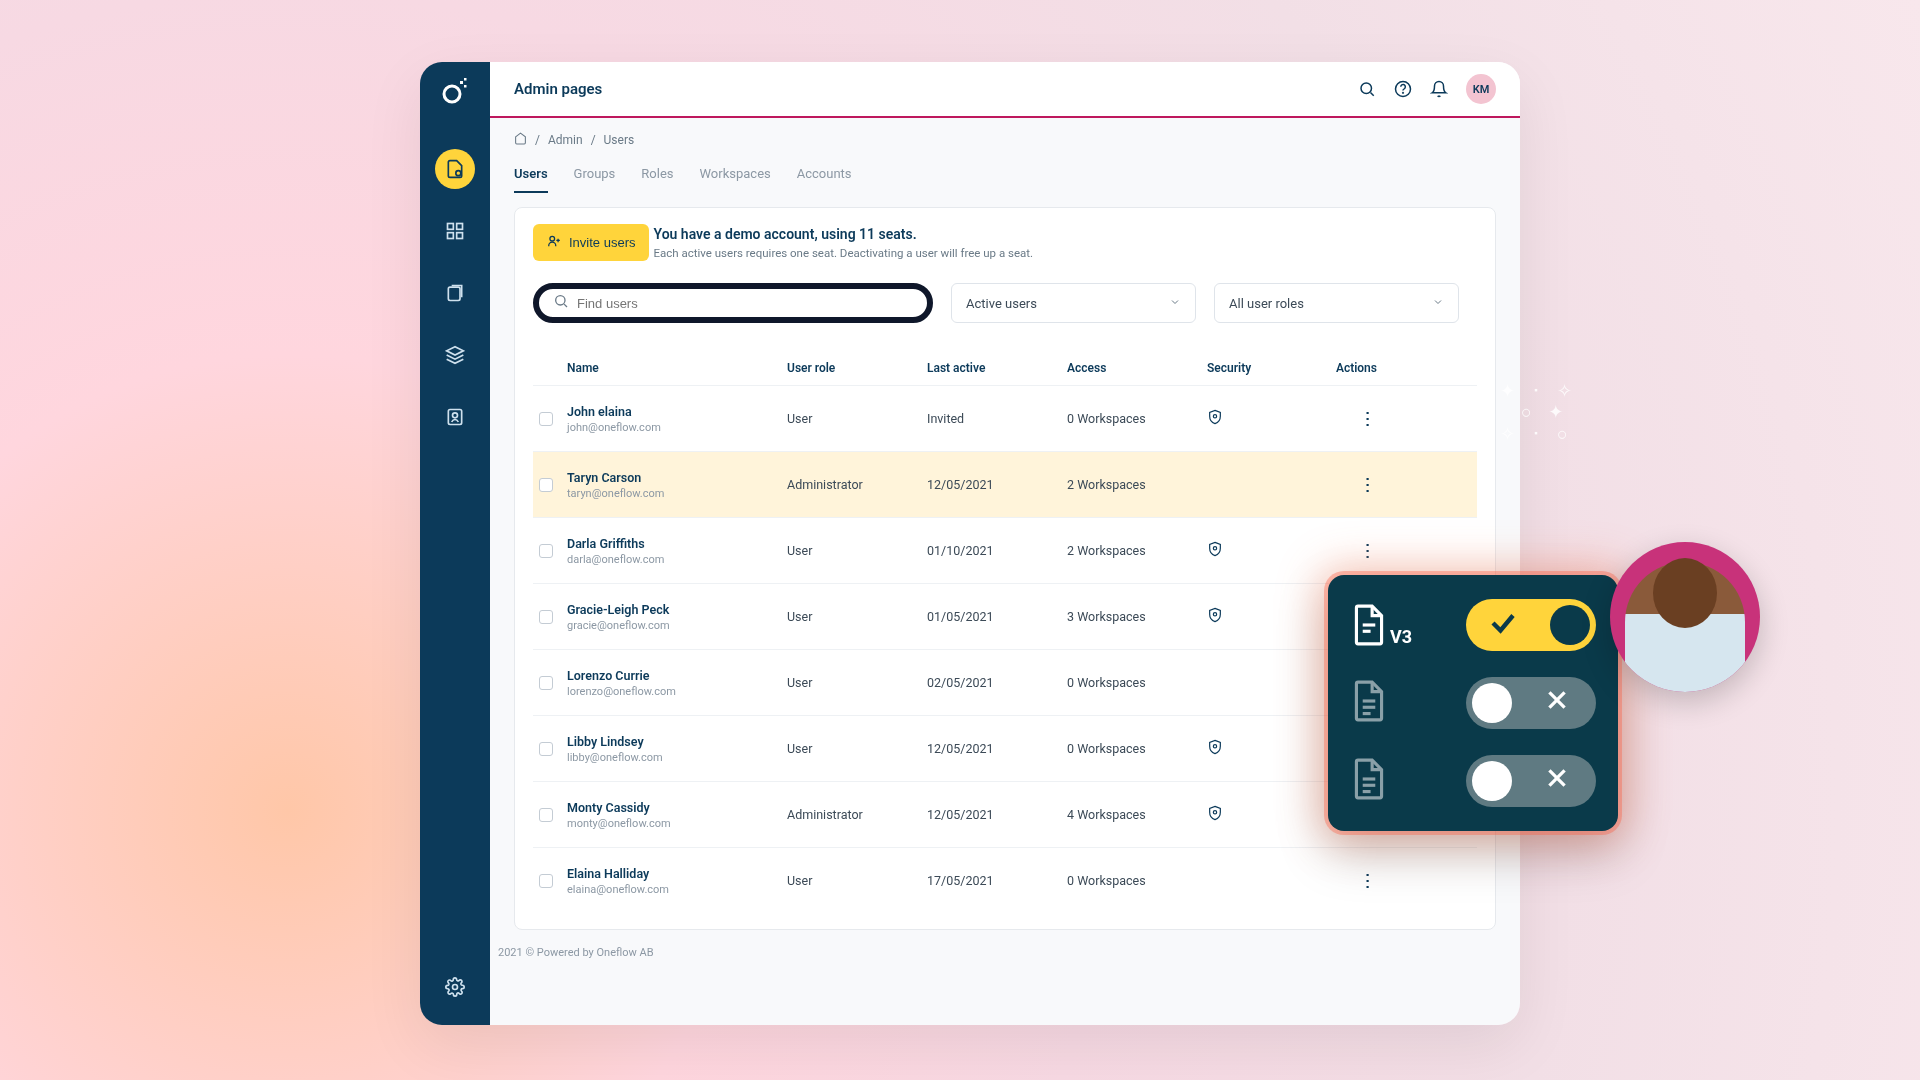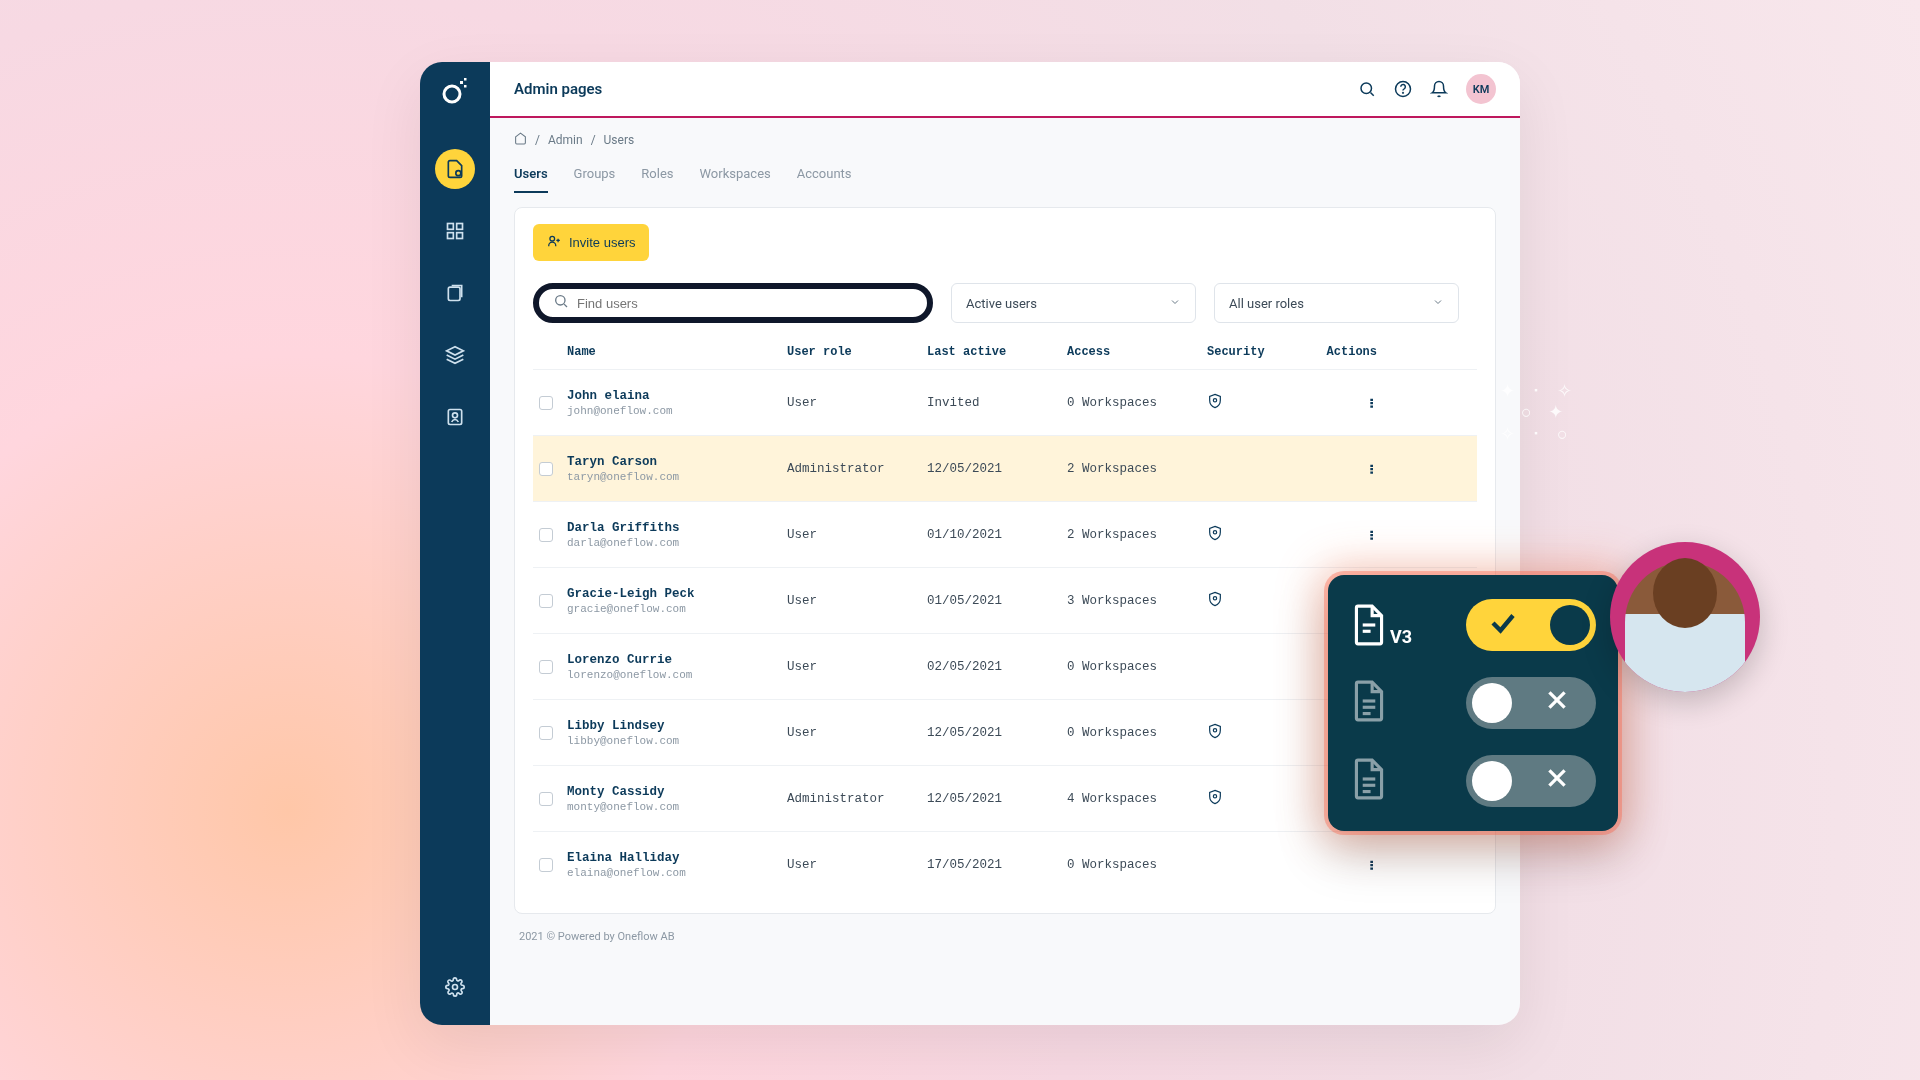--- a/index.html
+++ b/index.html
@@ -129,22 +129,21 @@
     font-size: 13px; color: #6a7a87; width: 100%; margin-left: 8px;
   }
   .select {
     width: 245px; height: 40px;
     border: 1px solid #dfe4ea; border-radius: 6px;
     display: flex; align-items: center; justify-content: space-between;
     padding: 0 14px; background: #fff; font-size: 13px; color: #3c4a57;
     cursor: pointer;
   }
   .table {
-    margin-top: 22px;
-    font-family: Liberation Mono, monospace;
+    margin-top: 38px;
   }
   .thead, .trow {
     display: grid;
     grid-template-columns: 28px 220px 140px 140px 140px 110px 60px;
     align-items: center;
     padding: 0 6px;
   }
   .thead { font-size: 12px; font-weight: 600; color: #0c3a5a; padding-bottom: 10px; }
   .trow {
     height: 66px;
@@ -156,21 +155,21 @@
     background: #fff; cursor: pointer;
   }
   .ucell .uname { font-size: 12.5px; font-weight: 600; color: #0c3a5a; }
   .ucell .uemail { font-size: 11px; color: #8c98a4; margin-top: 2px; }
   .cell { font-size: 12.5px; color: #3c4a57; }
   .actions-col { text-align: right; }
   .dots { color: #0c3a5a; cursor: pointer; font-size: 18px; letter-spacing: -1px; display:inline-block; transform: rotate(90deg);}
   .sec-icon { color: #0c3a5a; }
   .footer {
     font-size: 11px; color: #8c98a4;
-    padding: 16px 29px 20px;
+    padding: 16px 8px 20px;
   }
   
   .overlay-card {
     position: absolute;
     left: 1328px;
     top: 575px;
     width: 290px;
     background: #0a3a4a;
     border-radius: 16px;
     padding: 24px 22px;
@@ -324,20 +323,24 @@
           <span>
             <svg width="14" height="14" viewBox="0 0 24 24" fill="none" stroke="currentColor" stroke-width="2.2">
                 <circle cx="9" cy="8" r="4"></circle>
                 <path d="M3 21v-1a6 6 0 0 1 12 0v1"></path>
                 <line x1="19" y1="8" x2="19" y2="14"></line>
                 <line x1="16" y1="11" x2="22" y2="11"></line>
               </svg>
           </span>
           <span>Invite users</span>
         </button>
+        <div class="demo-text">
+          <div class="demo-title">You have a demo account, using 11 seats.</div>
+          <div class="demo-sub">Each active users requires one seat. Deactivating a user will free up a seat.</div>
+        </div>
       </div>
 
       <div class="filters">
         <div class="search-box">
           <span>
             <svg width="16" height="16" viewBox="0 0 24 24" fill="none" stroke="#6a7a87" stroke-width="2">
                 <circle cx="11" cy="11" r="7"></circle>
                 <line x1="21" y1="21" x2="16.65" y2="16.65"></line>
               </svg>
           </span>

